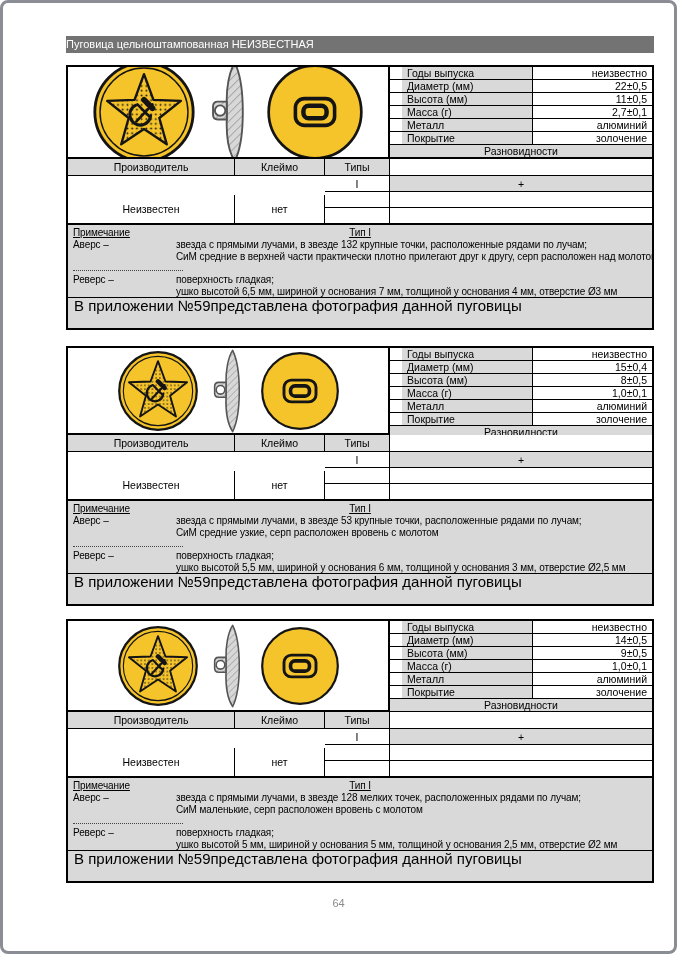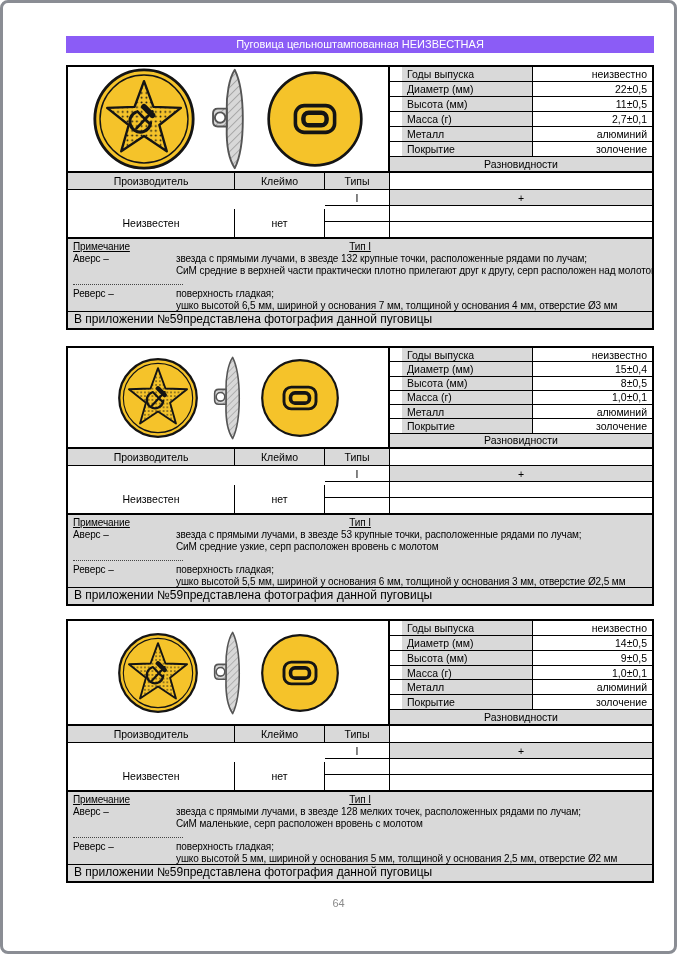--- a/index.html
+++ b/index.html
@@ -1,21 +1,21 @@
 <!DOCTYPE html>
 <html><head>
 <meta charset="utf-8">
 <style>
   * { box-sizing: border-box; margin: 0; padding: 0; }
   html,body { width: 677px; height: 954px; }
   body { position: relative; font-family: "Liberation Sans", sans-serif; background: #ffffff; color:#000; }
   .page { position:absolute; inset:0; background:#fff; border:3px solid #8a8d94; border-radius:8px; }
 
   .title-bar { position:absolute; left:63px; top:33px; width:588px; height:17px;
-    background:#8b5cf6; color:#fff; font-size:11px; line-height:17px; text-align:center; }
+    background:#737373; color:#fff; font-size:11px; line-height:17px; }
 
   .sec { position:absolute; left:63px; width:588px; border:2px solid #000;
     display:flex; flex-direction:column; font-size:10.5px; background:#fff; }
   .s1 { top:62px;  height:265px; }
   .s2 { top:343px; height:260px; }
   .s3 { top:616px; height:264px; }
 
   .sec-top { flex:1; min-height:0; display:flex; border-bottom:2px solid #000; }
   .img-box { width:322px; border-right:2px solid #000; display:flex; align-items:center;
     justify-content:center; gap:12px; overflow:hidden; background:#fff; }
@@ -44,22 +44,22 @@
 
   .notes { height:74px; background:#d9d9d9; border-top:2px solid #000; position:relative;
     padding:2px 4px 0 5px; font-size:10px; letter-spacing:-0.1px; overflow:hidden; }
   .nrow { display:flex; height:11.8px; line-height:11.8px; white-space:nowrap; }
   .nlabel { width:103px; flex-shrink:0; }
   .u { text-decoration:underline; }
   .ntype { position:absolute; left:0; right:0; top:2px; height:11.8px; line-height:11.8px;
     text-align:center; text-decoration:underline; }
   .dotted { width:110px; height:9px; border-bottom:1.6px dotted #444; }
 
-  .appendix { height:17px; background:#d9d9d9; border-top:1px solid #000;
-    line-height:15px; padding-left:6px; font-size:12px; }
+  .appendix { height:31px; background:#d9d9d9; border-top:1px solid #000;
+    line-height:15px; padding-left:6px; font-size:15px; }
 
   .page-num { position:absolute; left:0; right:0; bottom:42px; text-align:center;
     color:#8a8a8a; font-size:11px; }
 
   .s1 .img-front { width:104px; height:104px; }
   .s1 .img-profile { width:46px; height:104px; }
   .s1 .img-back { width:98px; height:98px; }
   .s2 .img-front, .s3 .img-front { width:82px; height:82px; }
   .s2 .img-profile, .s3 .img-profile { width:37px; height:86px; }
   .s2 .img-back, .s3 .img-back { width:80px; height:80px; }

